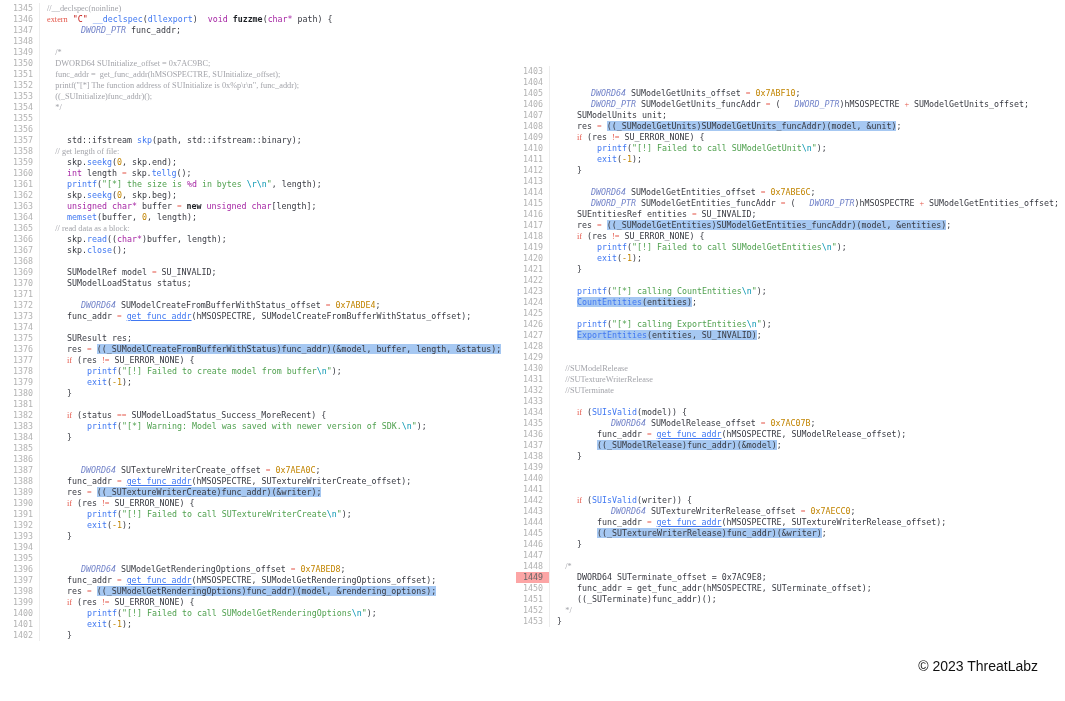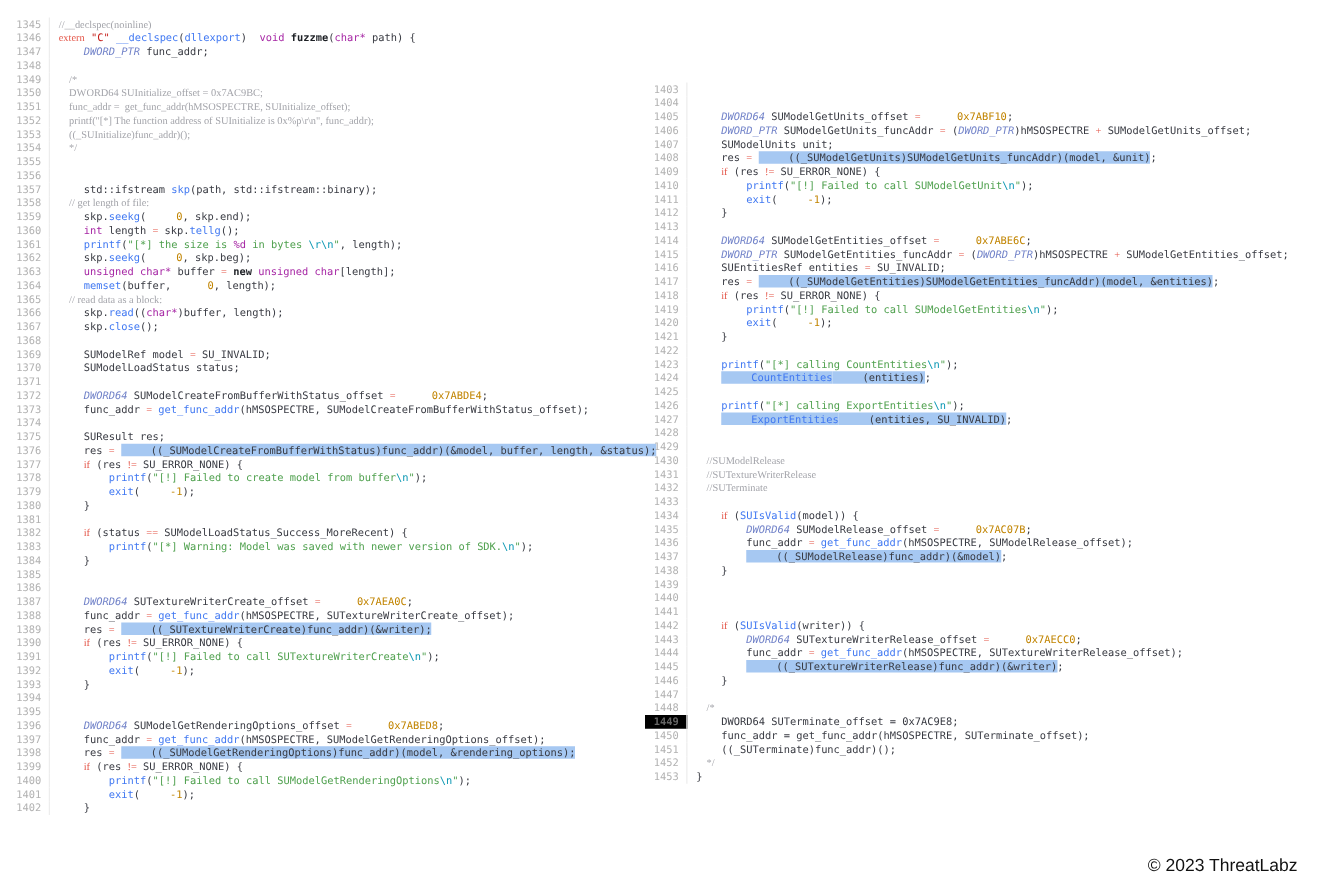--- a/index.html
+++ b/index.html
@@ -6,47 +6,47 @@
   body{
     width:1065px;height:701px;background:#ffffff;overflow:hidden;position:relative;
     font-family:"DejaVu Sans Mono",monospace;
   }
   .pane{
     position:absolute;
     font-size:8.3px;
     line-height:11px;
     white-space:pre;
   }
-  .pane-left{left:6px;top:14px;}
+  .pane-left{left:6px;top:3px;}
   .pane-right{left:516px;top:66px;}
   .row{display:flex;height:11px;align-items:baseline;}
   .ln{
     flex:0 0 auto;width:27px;text-align:right;color:#b2b2b2;
     padding-right:6px;border-right:1px solid #ededed;
   }
-  .ln.cur{background:#000000;color:#666;font-weight:bold;}
+  .ln.cur{background:#fca5a5;color:#666;}
   .codeline{padding-left:7px;}
   
   .p{color:#383a42;}
   .c{color:#a3a4aa;font-family:Liberation Serif, serif;}
   .k{color:#e45649;font-family:Liberation Serif, serif;}
   .m{color:#a626a4;}
-  .t{color:#7283c9;font-style:italic;}
+  .t{color:#7283c9;font-style:italic;margin-left:14px;}
   .f{color:#4078f2;}
   .fi{color:#4078f2;}
-  .fu{color:#4078f2;}
+  .fu{color:#4078f2;text-decoration:underline;}
   .s{color:#50a14f;}
   .se{color:#0997b3;}
   .sf{color:#a626a4;}
-  .n{color:#c18401;margin-left:24px;}
+  .n{color:#c18401;}
   .sr{color:#c41a16;}
   .b{color:#1c1f24;font-weight:bold;margin-top:44px;}
-  .h{background:#a6c8f2;padding-left:24px;}
+  .h{background:#a6c8f2;}
   .footer{
-    position:absolute;right:27px;bottom:1px;
+    position:absolute;right:27px;bottom:27px;
     font-family:"Liberation Sans","DejaVu Sans",sans-serif;
     font-size:14px;color:#111;
   }
 </style>
 </head>
 <body>
 
 <div>
   <div class="pane pane-left"><div class="row"><span class="ln">1345</span><span class="codeline"><span class="c">//__declspec(noinline)</span></span></div><div class="row"><span class="ln">1346</span><span class="codeline"><span class="k">extern</span><span class="p"> </span><span class="sr">"C"</span><span class="p"> </span><span class="f">__declspec</span><span class="p">(</span><span class="f">dllexport</span><span class="p">)  </span><span class="m">void</span><span class="p"> </span><span class="b">fuzzme</span><span class="p">(</span><span class="m">char*</span><span class="p"> path) {</span></span></div><div class="row"><span class="ln">1347</span><span class="codeline"><span class="p">    </span><span class="t">DWORD_PTR</span><span class="p"> func_addr;</span></span></div><div class="row"><span class="ln">1348</span><span class="codeline"></span></div><div class="row"><span class="ln">1349</span><span class="codeline"><span class="c">    /*</span></span></div><div class="row"><span class="ln">1350</span><span class="codeline"><span class="c">    DWORD64 SUInitialize_offset = 0x7AC9BC;</span></span></div><div class="row"><span class="ln">1351</span><span class="codeline"><span class="c">    func_addr =  get_func_addr(hMSOSPECTRE, SUInitialize_offset);</span></span></div><div class="row"><span class="ln">1352</span><span class="codeline"><span class="c">    printf("[*] The function address of SUInitialize is 0x%p\r\n", func_addr);</span></span></div><div class="row"><span class="ln">1353</span><span class="codeline"><span class="c">    ((_SUInitialize)func_addr)();</span></span></div><div class="row"><span class="ln">1354</span><span class="codeline"><span class="c">    */</span></span></div><div class="row"><span class="ln">1355</span><span class="codeline"></span></div><div class="row"><span class="ln">1356</span><span class="codeline"></span></div><div class="row"><span class="ln">1357</span><span class="codeline"><span class="p">    std::ifstream </span><span class="f">skp</span><span class="p">(path, std::ifstream::binary);</span></span></div><div class="row"><span class="ln">1358</span><span class="codeline"><span class="c">    // get length of file:</span></span></div><div class="row"><span class="ln">1359</span><span class="codeline"><span class="p">    skp.</span><span class="f">seekg</span><span class="p">(</span><span class="n">0</span><span class="p">, skp.end);</span></span></div><div class="row"><span class="ln">1360</span><span class="codeline"><span class="p">    </span><span class="m">int</span><span class="p"> length </span><span class="k">=</span><span class="p"> skp.</span><span class="f">tellg</span><span class="p">();</span></span></div><div class="row"><span class="ln">1361</span><span class="codeline"><span class="p">    </span><span class="fi">printf</span><span class="p">(</span><span class="s">"[*] the size is </span><span class="sf">%d</span><span class="s"> in bytes </span><span class="se">\r\n</span><span class="s">"</span><span class="p">, length);</span></span></div><div class="row"><span class="ln">1362</span><span class="codeline"><span class="p">    skp.</span><span class="f">seekg</span><span class="p">(</span><span class="n">0</span><span class="p">, skp.beg);</span></span></div><div class="row"><span class="ln">1363</span><span class="codeline"><span class="p">    </span><span class="m">unsigned char*</span><span class="p"> buffer </span><span class="k">=</span><span class="p"> </span><span class="b">new</span><span class="p"> </span><span class="m">unsigned char</span><span class="p">[length];</span></span></div><div class="row"><span class="ln">1364</span><span class="codeline"><span class="p">    </span><span class="fi">memset</span><span class="p">(buffer, </span><span class="n">0</span><span class="p">, length);</span></span></div><div class="row"><span class="ln">1365</span><span class="codeline"><span class="c">    // read data as a block:</span></span></div><div class="row"><span class="ln">1366</span><span class="codeline"><span class="p">    skp.</span><span class="f">read</span><span class="p">((</span><span class="m">char*</span><span class="p">)buffer, length);</span></span></div><div class="row"><span class="ln">1367</span><span class="codeline"><span class="p">    skp.</span><span class="f">close</span><span class="p">();</span></span></div><div class="row"><span class="ln">1368</span><span class="codeline"></span></div><div class="row"><span class="ln">1369</span><span class="codeline"><span class="p">    SUModelRef model </span><span class="k">=</span><span class="p"> SU_INVALID;</span></span></div><div class="row"><span class="ln">1370</span><span class="codeline"><span class="p">    SUModelLoadStatus status;</span></span></div><div class="row"><span class="ln">1371</span><span class="codeline"></span></div><div class="row"><span class="ln">1372</span><span class="codeline"><span class="p">    </span><span class="t">DWORD64</span><span class="p"> SUModelCreateFromBufferWithStatus_offset </span><span class="k">=</span><span class="p"> </span><span class="n">0x7ABDE4</span><span class="p">;</span></span></div><div class="row"><span class="ln">1373</span><span class="codeline"><span class="p">    func_addr </span><span class="k">=</span><span class="p"> </span><span class="fu">get_func_addr</span><span class="p">(hMSOSPECTRE, SUModelCreateFromBufferWithStatus_offset);</span></span></div><div class="row"><span class="ln">1374</span><span class="codeline"></span></div><div class="row"><span class="ln">1375</span><span class="codeline"><span class="p">    SUResult res;</span></span></div><div class="row"><span class="ln">1376</span><span class="codeline"><span class="p">    res </span><span class="k">=</span><span class="p"> </span><span class="p h">((_SUModelCreateFromBufferWithStatus)func_addr)(&amp;model, buffer, length, &amp;status);</span></span></div><div class="row"><span class="ln">1377</span><span class="codeline"><span class="p">    </span><span class="k">if</span><span class="p"> (res </span><span class="k">!=</span><span class="p"> SU_ERROR_NONE) {</span></span></div><div class="row"><span class="ln">1378</span><span class="codeline"><span class="p">        </span><span class="fi">printf</span><span class="p">(</span><span class="s">"[!] Failed to create model from buffer</span><span class="se">\n</span><span class="s">"</span><span class="p">);</span></span></div><div class="row"><span class="ln">1379</span><span class="codeline"><span class="p">        </span><span class="fi">exit</span><span class="p">(</span><span class="n">-1</span><span class="p">);</span></span></div><div class="row"><span class="ln">1380</span><span class="codeline"><span class="p">    }</span></span></div><div class="row"><span class="ln">1381</span><span class="codeline"></span></div><div class="row"><span class="ln">1382</span><span class="codeline"><span class="p">    </span><span class="k">if</span><span class="p"> (status </span><span class="k">==</span><span class="p"> SUModelLoadStatus_Success_MoreRecent) {</span></span></div><div class="row"><span class="ln">1383</span><span class="codeline"><span class="p">        </span><span class="fi">printf</span><span class="p">(</span><span class="s">"[*] Warning: Model was saved with newer version of SDK.</span><span class="se">\n</span><span class="s">"</span><span class="p">);</span></span></div><div class="row"><span class="ln">1384</span><span class="codeline"><span class="p">    }</span></span></div><div class="row"><span class="ln">1385</span><span class="codeline"></span></div><div class="row"><span class="ln">1386</span><span class="codeline"></span></div><div class="row"><span class="ln">1387</span><span class="codeline"><span class="p">    </span><span class="t">DWORD64</span><span class="p"> SUTextureWriterCreate_offset </span><span class="k">=</span><span class="p"> </span><span class="n">0x7AEA0C</span><span class="p">;</span></span></div><div class="row"><span class="ln">1388</span><span class="codeline"><span class="p">    func_addr </span><span class="k">=</span><span class="p"> </span><span class="fu">get_func_addr</span><span class="p">(hMSOSPECTRE, SUTextureWriterCreate_offset);</span></span></div><div class="row"><span class="ln">1389</span><span class="codeline"><span class="p">    res </span><span class="k">=</span><span class="p"> </span><span class="p h">((_SUTextureWriterCreate)func_addr)(&amp;writer);</span></span></div><div class="row"><span class="ln">1390</span><span class="codeline"><span class="p">    </span><span class="k">if</span><span class="p"> (res </span><span class="k">!=</span><span class="p"> SU_ERROR_NONE) {</span></span></div><div class="row"><span class="ln">1391</span><span class="codeline"><span class="p">        </span><span class="fi">printf</span><span class="p">(</span><span class="s">"[!] Failed to call SUTextureWriterCreate</span><span class="se">\n</span><span class="s">"</span><span class="p">);</span></span></div><div class="row"><span class="ln">1392</span><span class="codeline"><span class="p">        </span><span class="fi">exit</span><span class="p">(</span><span class="n">-1</span><span class="p">);</span></span></div><div class="row"><span class="ln">1393</span><span class="codeline"><span class="p">    }</span></span></div><div class="row"><span class="ln">1394</span><span class="codeline"></span></div><div class="row"><span class="ln">1395</span><span class="codeline"></span></div><div class="row"><span class="ln">1396</span><span class="codeline"><span class="p">    </span><span class="t">DWORD64</span><span class="p"> SUModelGetRenderingOptions_offset </span><span class="k">=</span><span class="p"> </span><span class="n">0x7ABED8</span><span class="p">;</span></span></div><div class="row"><span class="ln">1397</span><span class="codeline"><span class="p">    func_addr </span><span class="k">=</span><span class="p"> </span><span class="fu">get_func_addr</span><span class="p">(hMSOSPECTRE, SUModelGetRenderingOptions_offset);</span></span></div><div class="row"><span class="ln">1398</span><span class="codeline"><span class="p">    res </span><span class="k">=</span><span class="p"> </span><span class="p h">((_SUModelGetRenderingOptions)func_addr)(model, &amp;rendering_options);</span></span></div><div class="row"><span class="ln">1399</span><span class="codeline"><span class="p">    </span><span class="k">if</span><span class="p"> (res </span><span class="k">!=</span><span class="p"> SU_ERROR_NONE) {</span></span></div><div class="row"><span class="ln">1400</span><span class="codeline"><span class="p">        </span><span class="fi">printf</span><span class="p">(</span><span class="s">"[!] Failed to call SUModelGetRenderingOptions</span><span class="se">\n</span><span class="s">"</span><span class="p">);</span></span></div><div class="row"><span class="ln">1401</span><span class="codeline"><span class="p">        </span><span class="fi">exit</span><span class="p">(</span><span class="n">-1</span><span class="p">);</span></span></div><div class="row"><span class="ln">1402</span><span class="codeline"><span class="p">    }</span></span></div></div>
   <div class="pane pane-right"><div class="row"><span class="ln">1403</span><span class="codeline"></span></div><div class="row"><span class="ln">1404</span><span class="codeline"></span></div><div class="row"><span class="ln">1405</span><span class="codeline"><span class="p">    </span><span class="t">DWORD64</span><span class="p"> SUModelGetUnits_offset </span><span class="k">=</span><span class="p"> </span><span class="n">0x7ABF10</span><span class="p">;</span></span></div><div class="row"><span class="ln">1406</span><span class="codeline"><span class="p">    </span><span class="t">DWORD_PTR</span><span class="p"> SUModelGetUnits_funcAddr </span><span class="k">=</span><span class="p"> (</span><span class="t">DWORD_PTR</span><span class="p">)hMSOSPECTRE </span><span class="k">+</span><span class="p"> SUModelGetUnits_offset;</span></span></div><div class="row"><span class="ln">1407</span><span class="codeline"><span class="p">    SUModelUnits unit;</span></span></div><div class="row"><span class="ln">1408</span><span class="codeline"><span class="p">    res </span><span class="k">=</span><span class="p"> </span><span class="p h">((_SUModelGetUnits)SUModelGetUnits_funcAddr)(model, &amp;unit)</span><span class="p">;</span></span></div><div class="row"><span class="ln">1409</span><span class="codeline"><span class="p">    </span><span class="k">if</span><span class="p"> (res </span><span class="k">!=</span><span class="p"> SU_ERROR_NONE) {</span></span></div><div class="row"><span class="ln">1410</span><span class="codeline"><span class="p">        </span><span class="fi">printf</span><span class="p">(</span><span class="s">"[!] Failed to call SUModelGetUnit</span><span class="se">\n</span><span class="s">"</span><span class="p">);</span></span></div><div class="row"><span class="ln">1411</span><span class="codeline"><span class="p">        </span><span class="fi">exit</span><span class="p">(</span><span class="n">-1</span><span class="p">);</span></span></div><div class="row"><span class="ln">1412</span><span class="codeline"><span class="p">    }</span></span></div><div class="row"><span class="ln">1413</span><span class="codeline"></span></div><div class="row"><span class="ln">1414</span><span class="codeline"><span class="p">    </span><span class="t">DWORD64</span><span class="p"> SUModelGetEntities_offset </span><span class="k">=</span><span class="p"> </span><span class="n">0x7ABE6C</span><span class="p">;</span></span></div><div class="row"><span class="ln">1415</span><span class="codeline"><span class="p">    </span><span class="t">DWORD_PTR</span><span class="p"> SUModelGetEntities_funcAddr </span><span class="k">=</span><span class="p"> (</span><span class="t">DWORD_PTR</span><span class="p">)hMSOSPECTRE </span><span class="k">+</span><span class="p"> SUModelGetEntities_offset;</span></span></div><div class="row"><span class="ln">1416</span><span class="codeline"><span class="p">    SUEntitiesRef entities </span><span class="k">=</span><span class="p"> SU_INVALID;</span></span></div><div class="row"><span class="ln">1417</span><span class="codeline"><span class="p">    res </span><span class="k">=</span><span class="p"> </span><span class="p h">((_SUModelGetEntities)SUModelGetEntities_funcAddr)(model, &amp;entities)</span><span class="p">;</span></span></div><div class="row"><span class="ln">1418</span><span class="codeline"><span class="p">    </span><span class="k">if</span><span class="p"> (res </span><span class="k">!=</span><span class="p"> SU_ERROR_NONE) {</span></span></div><div class="row"><span class="ln">1419</span><span class="codeline"><span class="p">        </span><span class="fi">printf</span><span class="p">(</span><span class="s">"[!] Failed to call SUModelGetEntities</span><span class="se">\n</span><span class="s">"</span><span class="p">);</span></span></div><div class="row"><span class="ln">1420</span><span class="codeline"><span class="p">        </span><span class="fi">exit</span><span class="p">(</span><span class="n">-1</span><span class="p">);</span></span></div><div class="row"><span class="ln">1421</span><span class="codeline"><span class="p">    }</span></span></div><div class="row"><span class="ln">1422</span><span class="codeline"></span></div><div class="row"><span class="ln">1423</span><span class="codeline"><span class="p">    </span><span class="fi">printf</span><span class="p">(</span><span class="s">"[*] calling CountEntities</span><span class="se">\n</span><span class="s">"</span><span class="p">);</span></span></div><div class="row"><span class="ln">1424</span><span class="codeline"><span class="p">    </span><span class="f h">CountEntities</span><span class="p h">(entities)</span><span class="p">;</span></span></div><div class="row"><span class="ln">1425</span><span class="codeline"></span></div><div class="row"><span class="ln">1426</span><span class="codeline"><span class="p">    </span><span class="fi">printf</span><span class="p">(</span><span class="s">"[*] calling ExportEntities</span><span class="se">\n</span><span class="s">"</span><span class="p">);</span></span></div><div class="row"><span class="ln">1427</span><span class="codeline"><span class="p">    </span><span class="f h">ExportEntities</span><span class="p h">(entities, SU_INVALID)</span><span class="p">;</span></span></div><div class="row"><span class="ln">1428</span><span class="codeline"></span></div><div class="row"><span class="ln">1429</span><span class="codeline"></span></div><div class="row"><span class="ln">1430</span><span class="codeline"><span class="c">    //SUModelRelease</span></span></div><div class="row"><span class="ln">1431</span><span class="codeline"><span class="c">    //SUTextureWriterRelease</span></span></div><div class="row"><span class="ln">1432</span><span class="codeline"><span class="c">    //SUTerminate</span></span></div><div class="row"><span class="ln">1433</span><span class="codeline"></span></div><div class="row"><span class="ln">1434</span><span class="codeline"><span class="p">    </span><span class="k">if</span><span class="p"> (</span><span class="f">SUIsValid</span><span class="p">(model)) {</span></span></div><div class="row"><span class="ln">1435</span><span class="codeline"><span class="p">        </span><span class="t">DWORD64</span><span class="p"> SUModelRelease_offset </span><span class="k">=</span><span class="p"> </span><span class="n">0x7AC07B</span><span class="p">;</span></span></div><div class="row"><span class="ln">1436</span><span class="codeline"><span class="p">        func_addr </span><span class="k">=</span><span class="p"> </span><span class="fu">get_func_addr</span><span class="p">(hMSOSPECTRE, SUModelRelease_offset);</span></span></div><div class="row"><span class="ln">1437</span><span class="codeline"><span class="p">        </span><span class="p h">((_SUModelRelease)func_addr)(&amp;model)</span><span class="p">;</span></span></div><div class="row"><span class="ln">1438</span><span class="codeline"><span class="p">    }</span></span></div><div class="row"><span class="ln">1439</span><span class="codeline"></span></div><div class="row"><span class="ln">1440</span><span class="codeline"></span></div><div class="row"><span class="ln">1441</span><span class="codeline"></span></div><div class="row"><span class="ln">1442</span><span class="codeline"><span class="p">    </span><span class="k">if</span><span class="p"> (</span><span class="f">SUIsValid</span><span class="p">(writer)) {</span></span></div><div class="row"><span class="ln">1443</span><span class="codeline"><span class="p">        </span><span class="t">DWORD64</span><span class="p"> SUTextureWriterRelease_offset </span><span class="k">=</span><span class="p"> </span><span class="n">0x7AECC0</span><span class="p">;</span></span></div><div class="row"><span class="ln">1444</span><span class="codeline"><span class="p">        func_addr </span><span class="k">=</span><span class="p"> </span><span class="fu">get_func_addr</span><span class="p">(hMSOSPECTRE, SUTextureWriterRelease_offset);</span></span></div><div class="row"><span class="ln">1445</span><span class="codeline"><span class="p">        </span><span class="p h">((_SUTextureWriterRelease)func_addr)(&amp;writer)</span><span class="p">;</span></span></div><div class="row"><span class="ln">1446</span><span class="codeline"><span class="p">    }</span></span></div><div class="row"><span class="ln">1447</span><span class="codeline"></span></div><div class="row"><span class="ln">1448</span><span class="codeline"><span class="c">    /*</span></span></div><div class="row"><span class="ln cur">1449</span><span class="codeline"><span class="p">    DWORD64 SUTerminate_offset = 0x7AC9E8;</span></span></div><div class="row"><span class="ln">1450</span><span class="codeline"><span class="p">    func_addr = get_func_addr(hMSOSPECTRE, SUTerminate_offset);</span></span></div><div class="row"><span class="ln">1451</span><span class="codeline"><span class="p">    ((_SUTerminate)func_addr)();</span></span></div><div class="row"><span class="ln">1452</span><span class="codeline"><span class="c">    */</span></span></div><div class="row"><span class="ln">1453</span><span class="codeline"><span class="p">}</span></span></div></div>

